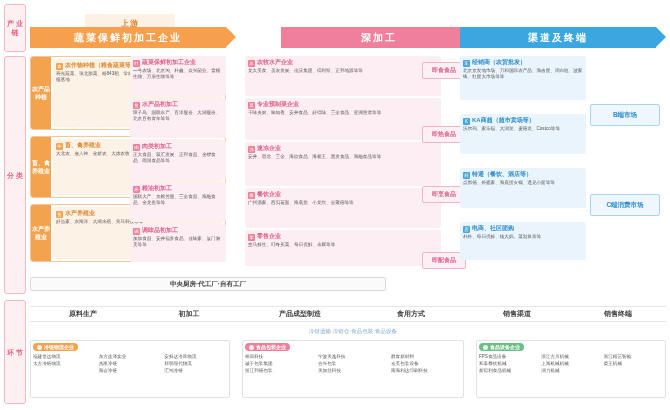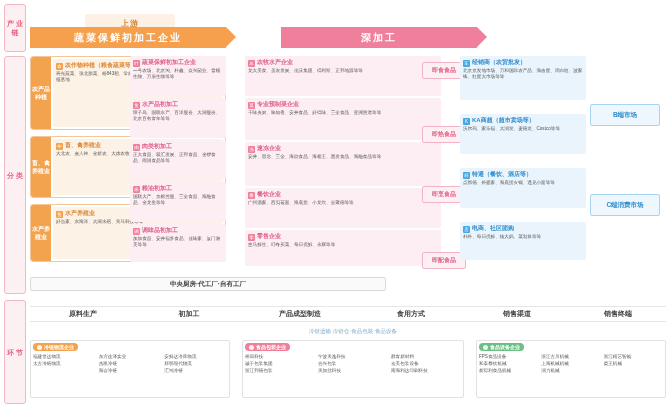--- a/index.html
+++ b/index.html
@@ -173,20 +173,23 @@
   <div class="rail rail-link">环 节</div>
 
   <div class="chainrow">
     <div class="chip chip-out chip-up">上游</div>
 
     <div class="arrow a-up">
         <span>蔬菜保鲜初加工企业</span>
       </div>
     <div class="arrow a-mid">
         <span>深加工</span>
+      </div>
+    <div class="arrow a-dn">
+        <span>渠道及终端</span>
       </div>
   </div>
 
   <div class="board">
 
     <div class="col col-up">
       <div class="group g-orange" style="top:0; height:74px;">
         <div class="group-tab">农产品种植</div>
         <div class="card c-orange" style="height:68px;">
           <div class="cardhead">

